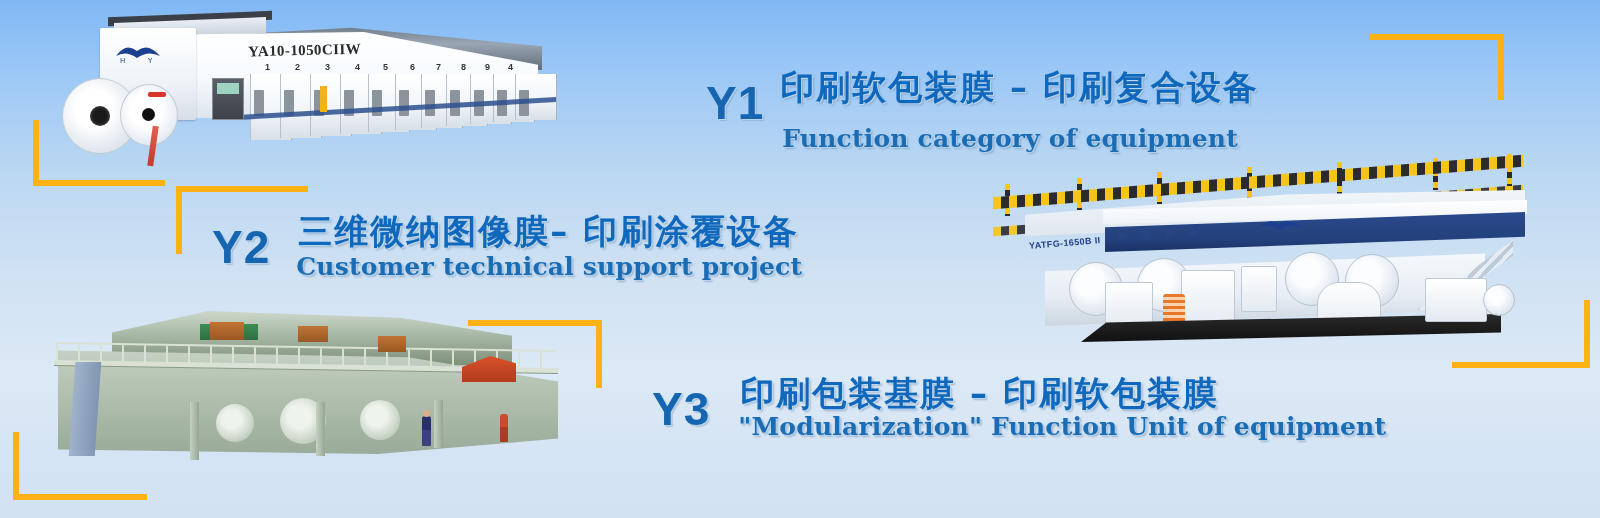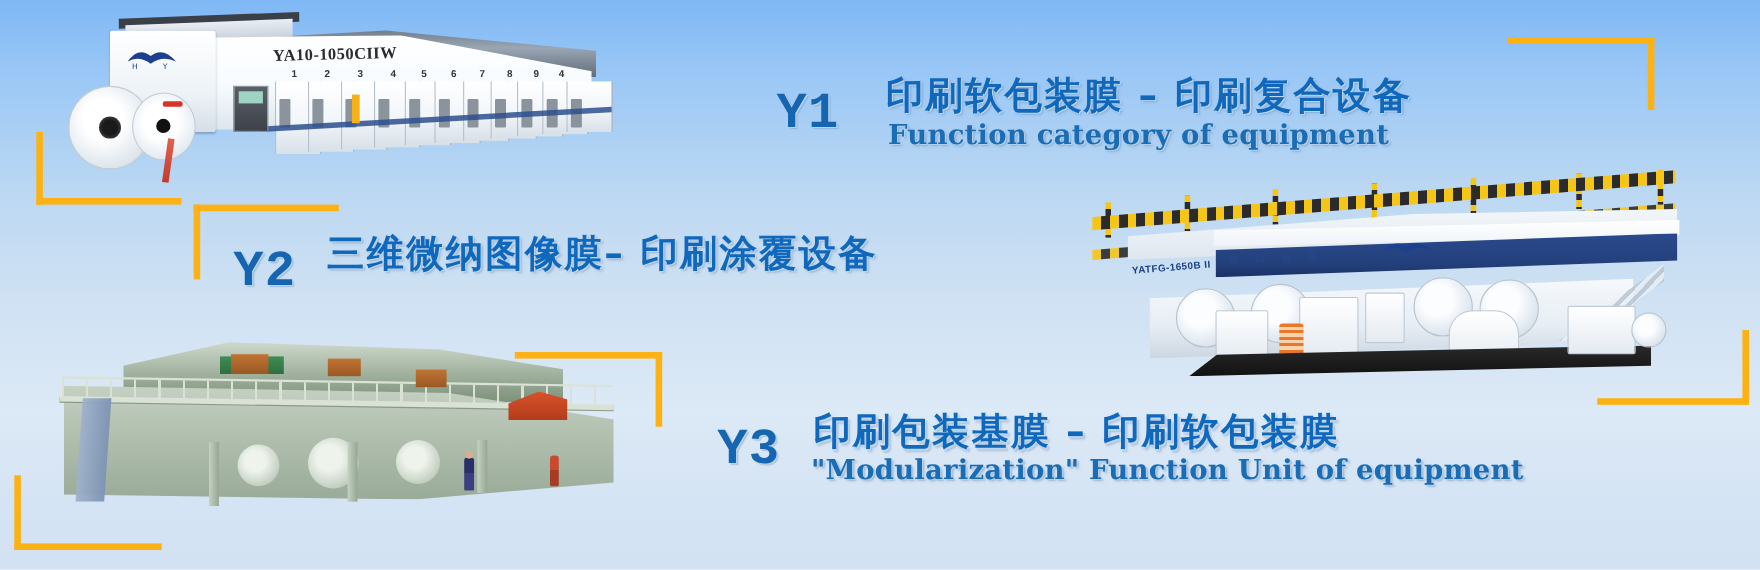--- a/index.html
+++ b/index.html
@@ -27,21 +27,21 @@
   .bracket{position:absolute;}
   .bar-h{position:absolute;height:6px;background:#fcb215;}
   .bar-v{position:absolute;width:6px;background:#fcb215;}
 
   
   .machine{position:absolute;}
 
   
   .grp{position:absolute;display:flex;align-items:flex-start;}
   .ycode{
-    font-family:Liberation Mono, monospace;
+    font-family:Liberation Sans, sans-serif;
     font-weight:bold;
     color:#1565b0;
     letter-spacing:1px;
     text-shadow:1px 1px 0 #b9d4ee, 2px 2px 1px rgba(120,150,180,.45);
     line-height:1;
   }
   .txtcol{display:flex;flex-direction:column;}
   .cn{
     font-family:"DejaVu Sans","Liberation Sans",sans-serif;
     font-weight:bold;
@@ -442,30 +442,31 @@
     <div class="drum3" style="left:330px;top:94px;width:40px;height:40px;"></div>
     <div class="leg" style="left:160px;top:96px;height:58px;"></div>
     <div class="leg" style="left:286px;top:96px;height:54px;"></div>
     <div class="leg" style="left:404px;top:94px;height:48px;"></div>
     <div class="person"></div>
     <div class="person2"></div>
   </div>
 
   <div class="grp" id="g1" style="left:706px;top:70px;">
     <div class="ycode" style="font-size:46px;margin-top:10px;">Y1</div>
-    <div class="txtcol" style="margin-left:42px;">
+    <div class="txtcol" style="margin-left:16px;gap:16px;">
       <div class="cn" style="font-size:34px;">印刷软包装膜 – 印刷复合设备</div>
       <div class="en" style="font-size:25px;margin-top:4px;margin-left:2px;">Function category of equipment</div>
     </div>
   </div>
 
   <div class="grp" id="g2" style="left:212px;top:214px;">
     <div class="ycode" style="font-size:46px;margin-top:10px;">Y2</div>
     <div class="txtcol" style="margin-left:28px;">
       <div class="cn" style="font-size:34px;">三维微纳图像膜– 印刷涂覆设备</div>
+      <div class="en" style="font-size:25px;margin-top:4px;margin-left:-2px;">Customer technical support project</div>
     </div>
   </div>
 
   <div class="grp" id="g3" style="left:652px;top:376px;">
     <div class="ycode" style="font-size:46px;margin-top:10px;">Y3</div>
     <div class="txtcol" style="margin-left:30px;">
       <div class="cn" style="font-size:34px;">印刷包装基膜 –  印刷软包装膜</div>
       <div class="en" style="font-size:25px;margin-top:2px;margin-left:-2px;">"Modularization" Function Unit of equipment</div>
     </div>
   </div>

